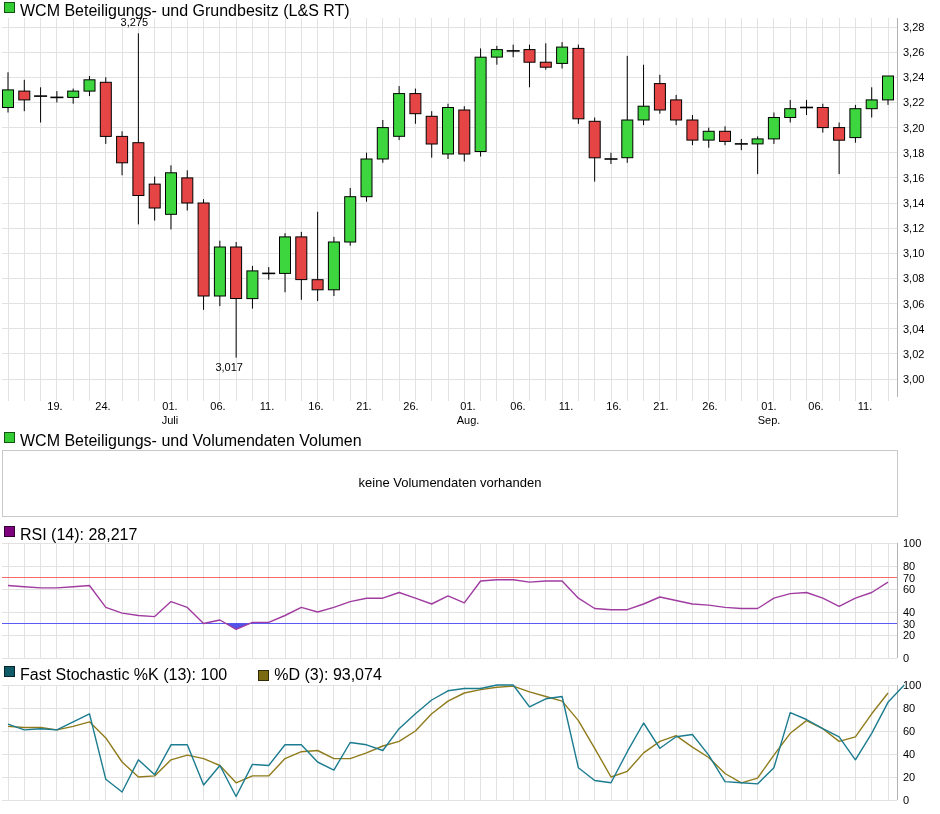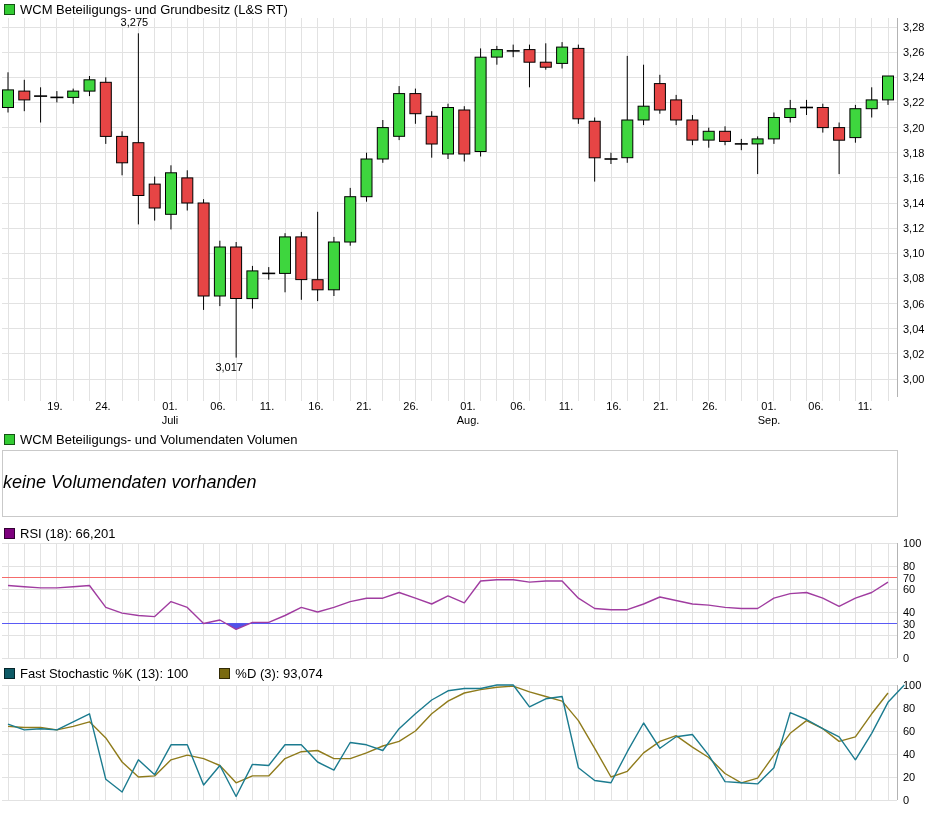--- a/index.html
+++ b/index.html
@@ -1,24 +1,24 @@
 <!DOCTYPE html>
 <html><head>
 <meta charset="utf-8">
 <style>
   html,body{margin:0;padding:0;background:#fff;}
   body{width:940px;height:814px;position:relative;overflow:hidden;
        font-family:"Liberation Sans","DejaVu Sans",sans-serif;}
-  .legend{position:absolute;left:4px;display:flex;align-items:center;gap:5px;
-          font-size:13px;color:#000;white-space:nowrap;}
+  .legend{position:absolute;left:4px;display:flex;gap:5px;
+          font-size:16px;color:#000;white-space:nowrap;}
   .swatch{width:9px;height:9px;border:1px solid rgba(0,0,0,0.6);display:inline-block;flex:0 0 auto;}
   .legend .item2{margin-left:26px;display:flex;align-items:center;gap:5px;}
   #volume-box{position:absolute;left:2px;top:450px;width:894px;height:65px;
               border:1px solid #c9c9c9;background:#fff;}
-  #volume-box .msg{width:100%;line-height:63px;font-size:18px;color:#000;font-style:italic;}
+  #volume-box .msg{width:100%;text-align:center;line-height:63px;font-size:13px;color:#000;}
   svg{position:absolute;left:0;top:0;}
   svg text{font-family:"Liberation Sans","DejaVu Sans",sans-serif;font-size:11px;fill:#000;}
 </style>
 </head>
 <body>
 
 <div class="legend" style="top:2px;">
   <span class="swatch" style="background-color: rgb(51, 204, 51);"></span>
   <span>WCM Beteiligungs- und Grundbesitz (L&amp;S RT)</span>
 </div>
@@ -27,21 +27,21 @@
   <span class="swatch" style="background-color: rgb(51, 204, 51);"></span>
   <span>WCM Beteiligungs- und Volumendaten Volumen</span>
 </div>
 
 <div id="volume-box">
   <div class="msg">keine Volumendaten vorhanden</div>
 </div>
 
 <div class="legend" style="top:526px;">
   <span class="swatch" style="background-color: rgb(125, 0, 125);"></span>
-  <span>RSI (18): 66,201</span>
+  <span>RSI (14): 28,217</span>
 </div>
 
 <div class="legend" style="top:666px;">
   <span class="swatch" style="background-color: rgb(14, 90, 102);"></span>
   <span>Fast Stochastic %K (13): 100</span>
   <span class="item2">
     <span class="swatch" style="background-color: rgb(122, 106, 16);"></span>
     <span>%D (3): 93,074</span>
   </span>
 </div>

